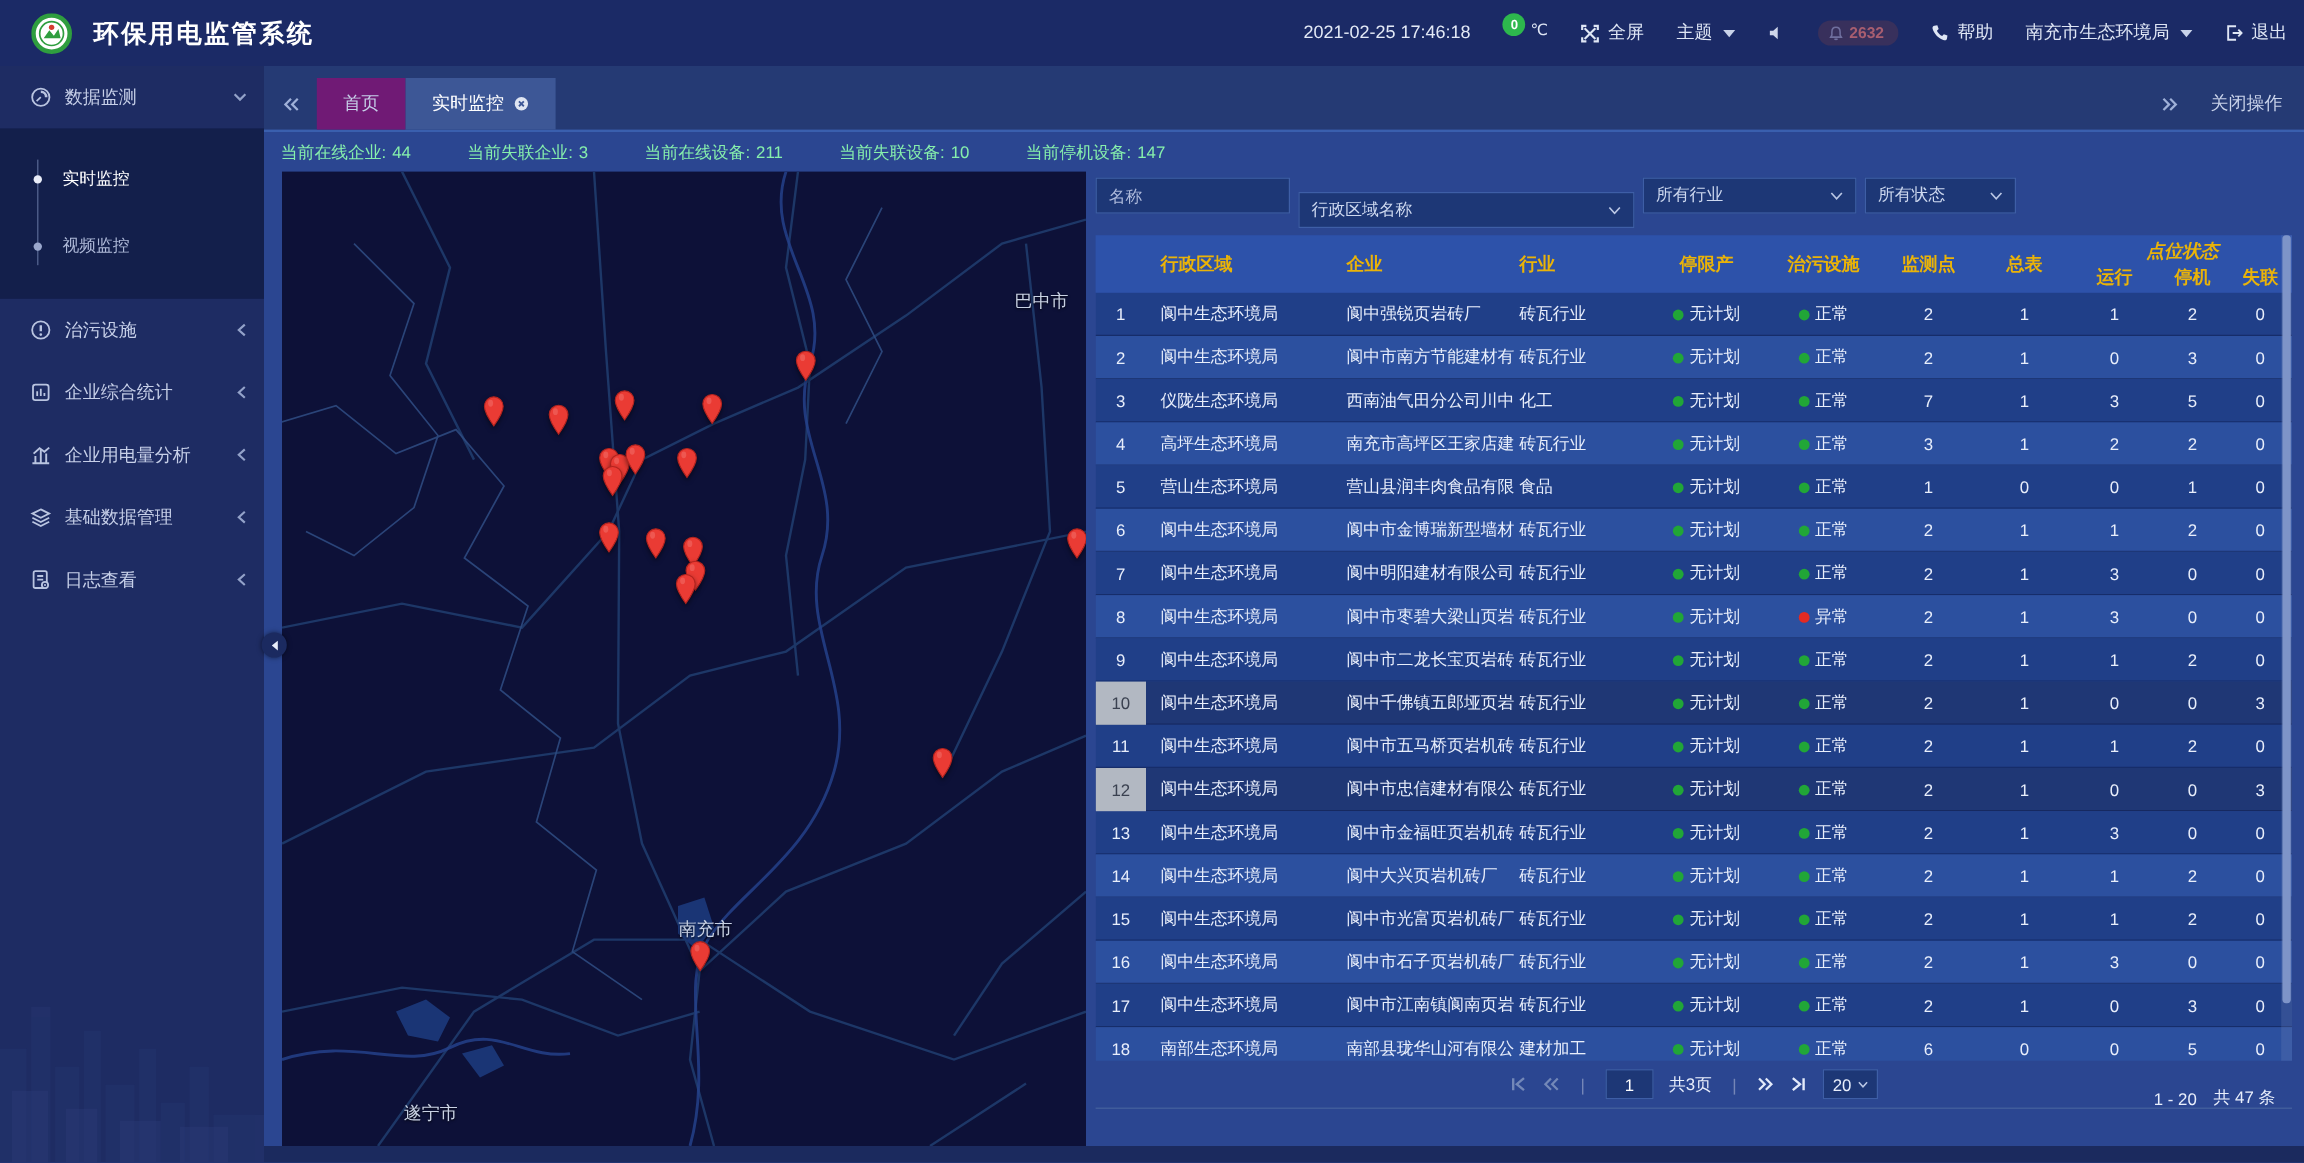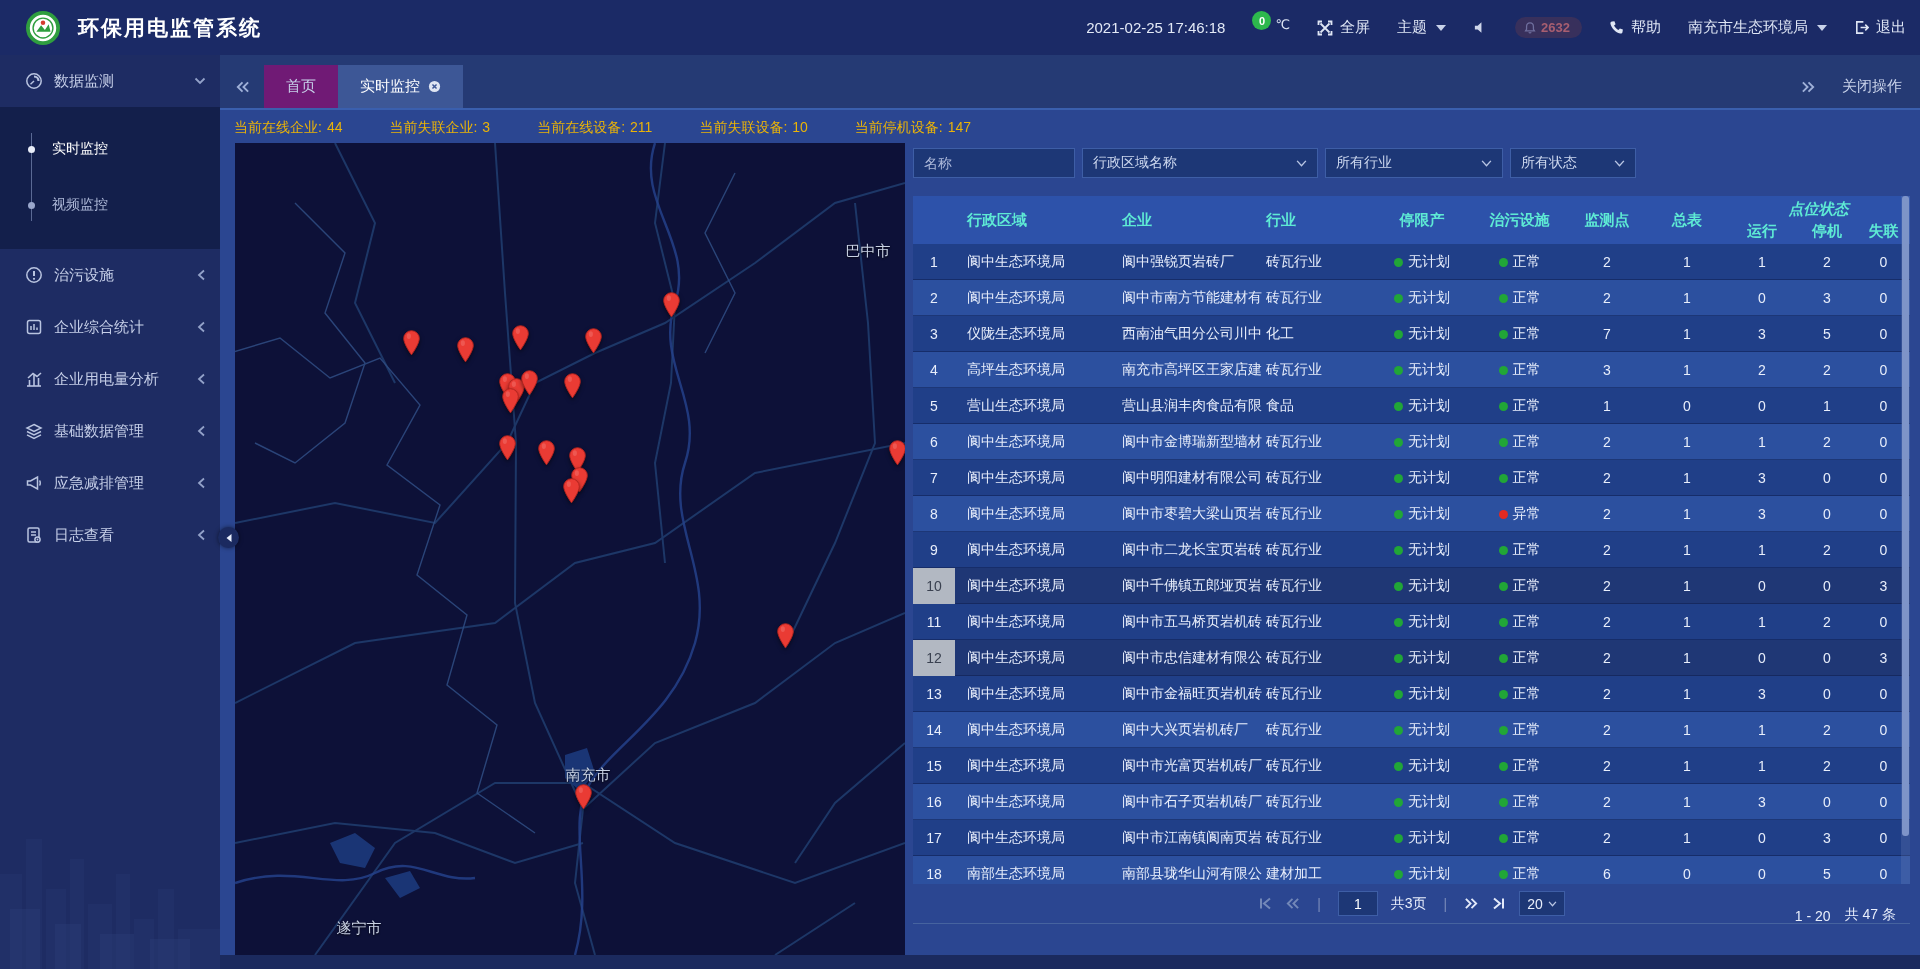--- a/index.html
+++ b/index.html
@@ -36,43 +36,43 @@
 
   
   .tabbar { position:absolute; left:220px; top:55px; right:0; height:55px; background:#253a74; border-bottom:2px solid #3a5fae; display:flex; align-items:flex-end; z-index:10; }
   .tab-nav { width:44px; height:43px; display:flex; align-items:center; justify-content:center; color:#9fb0d8; cursor:pointer; }
   .tab { height:43px; padding:0 22px; display:flex; align-items:center; gap:8px; font-size:15px; background:#701a75; color:#c6d0e8; cursor:pointer; }
   .tab.active { background:#3d5796; color:#ffffff; }
   .tab .tclose { display:flex; align-items:center; }
   .tabbar-right { margin-left:auto; display:flex; align-items:center; gap:26px; margin-right:18px; height:43px; color:#c9d3ea; font-size:15px; }
 
   
-  .stats-bar { position:absolute; left:220px; top:112px; right:0; height:31px; display:flex; align-items:center; gap:47px; padding-left:14px; font-size:14px; color:#eab308; }
+  .stats-bar { position:absolute; left:220px; top:112px; right:0; height:31px; display:flex; align-items:center; gap:47px; padding-left:14px; font-size:14px; color:#86efac; }
   .stat-item { white-space:nowrap; }
   .stat-item b { font-weight:normal; margin-left:5px; }
 
   
   .map-panel { position:absolute; left:235px; top:143px; width:670px; height:812px; background:#0d1138; overflow:hidden; }
   .map-roads { position:absolute; left:0; top:0; }
   .city-label { position:absolute; transform:translate(-50%,-50%); font-size:15px; color:#c9d2e4; text-shadow:0 1px 2px rgba(0,0,0,.8); white-space:nowrap; }
   .map-pin { position:absolute; width:19px; height:27px; filter:drop-shadow(0 2px 2px rgba(0,0,0,.5)); cursor:pointer; }
   .collapse-handle { position:absolute; left:218px; top:527px; width:21px; height:21px; border-radius:50%; background:#1b2a60; display:flex; align-items:center; justify-content:center; color:#e8eefb; z-index:25; cursor:pointer; box-shadow:0 0 4px rgba(0,0,0,.5); }
 
   
   .right-panel { position:absolute; left:913px; top:143px; width:997px; height:787px; }
   .filter-row { position:absolute; left:0; top:5px; height:28px; display:flex; }
   .fbox { height:28px; background:#1d3776; border:1px solid #3e5ea6; color:#cdd8ef; font-size:14px; display:flex; align-items:center; padding:14px 10px; margin-right:7px; }
   .fbox input { background:transparent; border:none; outline:none; color:#e6edfa; font-size:14px; width:100%; font-family:inherit; }
   .fbox input::placeholder { color:#aebadb; }
   .fbox.fselect { justify-content:space-between; cursor:pointer; }
   .fsel-caret { color:#b9c6e4; display:flex; margin-left:8px; }
-  .w-name { width:162px; } .w-region { width:236px; } .w-industry { width:178px; } .w-status { width:126px; }
+  .w-name { width:162px; } .w-region { width:280px;margin-top:12px; } .w-industry { width:178px; } .w-status { width:126px; }
 
   .grid-cols { display:grid; grid-template-columns:42px 140px 167px 110px 100px 95px 80px 80px 70px 60px 53px; }
-  .thead { position:absolute; left:0; top:53px; width:997px; height:48px; background:#2d52aa; grid-template-rows:26px 22px; font-size:15px; font-weight:bold; color:#5eead4; }
+  .thead { position:absolute; left:0; top:53px; width:997px; height:48px; background:#2d52aa; grid-template-rows:26px 22px; font-size:15px; font-weight:bold; color:#eab308; }
   .th { grid-row:1/3; display:flex; align-items:center; justify-content:center; }
   .th.al { justify-content:flex-start; }
   .th-group { grid-column:9/12; grid-row:1; display:flex; align-items:center; justify-content:center; font-style:italic; }
   .th-sub { grid-row:2; display:flex; align-items:flex-start; justify-content:center; }
   .tbody { position:absolute; left:0; top:101px; width:997px; height:640px; overflow:hidden; }
   .tr { height:36px; align-items:center; font-size:14px; color:#e8eefb; border-bottom:1px solid rgba(10,25,70,.45); cursor:pointer; }
   .tr.odd { background:#203f88; }
   .tr.even { background:#2c509f; }
   .tr.selected { background:#1f3775; }
   .td { display:flex; align-items:center; justify-content:center; overflow:hidden; white-space:nowrap; }
@@ -239,34 +239,20 @@
       </div>
       <div class="menu-section">
         <span class="micon">
           <svg width="18" height="18" viewBox="0 0 18 18" fill="none" stroke="currentColor" stroke-width="1.5">
             <path d="M9 2.5 L16 6 L9 9.5 L2 6 Z"></path>
             <path d="M2 9.5 L9 13 L16 9.5"></path>
             <path d="M2 12.8 L9 16.3 L16 12.8"></path>
           </svg>
         </span>
         <span>基础数据管理</span>
-        <span class="chev">
-          <svg width="9" height="12" viewBox="0 0 9 12" fill="none" stroke="currentColor" stroke-width="1.8">
-            <path d="M7 1.5 L2 6 L7 10.5"></path>
-          </svg>
-        </span>
-      </div>
-      <div class="menu-section">
-        <span class="micon">
-          <svg width="18" height="18" viewBox="0 0 18 18" fill="none" stroke="currentColor" stroke-width="1.5">
-            <path d="M2.5 7 L2.5 11 L5.5 11 L12.5 15 L12.5 3 L5.5 7 Z"></path>
-            <path d="M14.5 6.5 C15.5 7.5 15.5 10.5 14.5 11.5"></path>
-          </svg>
-        </span>
-        <span>应急减排管理</span>
         <span class="chev">
           <svg width="9" height="12" viewBox="0 0 9 12" fill="none" stroke="currentColor" stroke-width="1.8">
             <path d="M7 1.5 L2 6 L7 10.5"></path>
           </svg>
         </span>
       </div>
       <div class="menu-section">
         <span class="micon">
           <svg width="18" height="18" viewBox="0 0 18 18" fill="none" stroke="currentColor" stroke-width="1.5">
             <rect x="3" y="2" width="11" height="14" rx="1.5"></rect>

